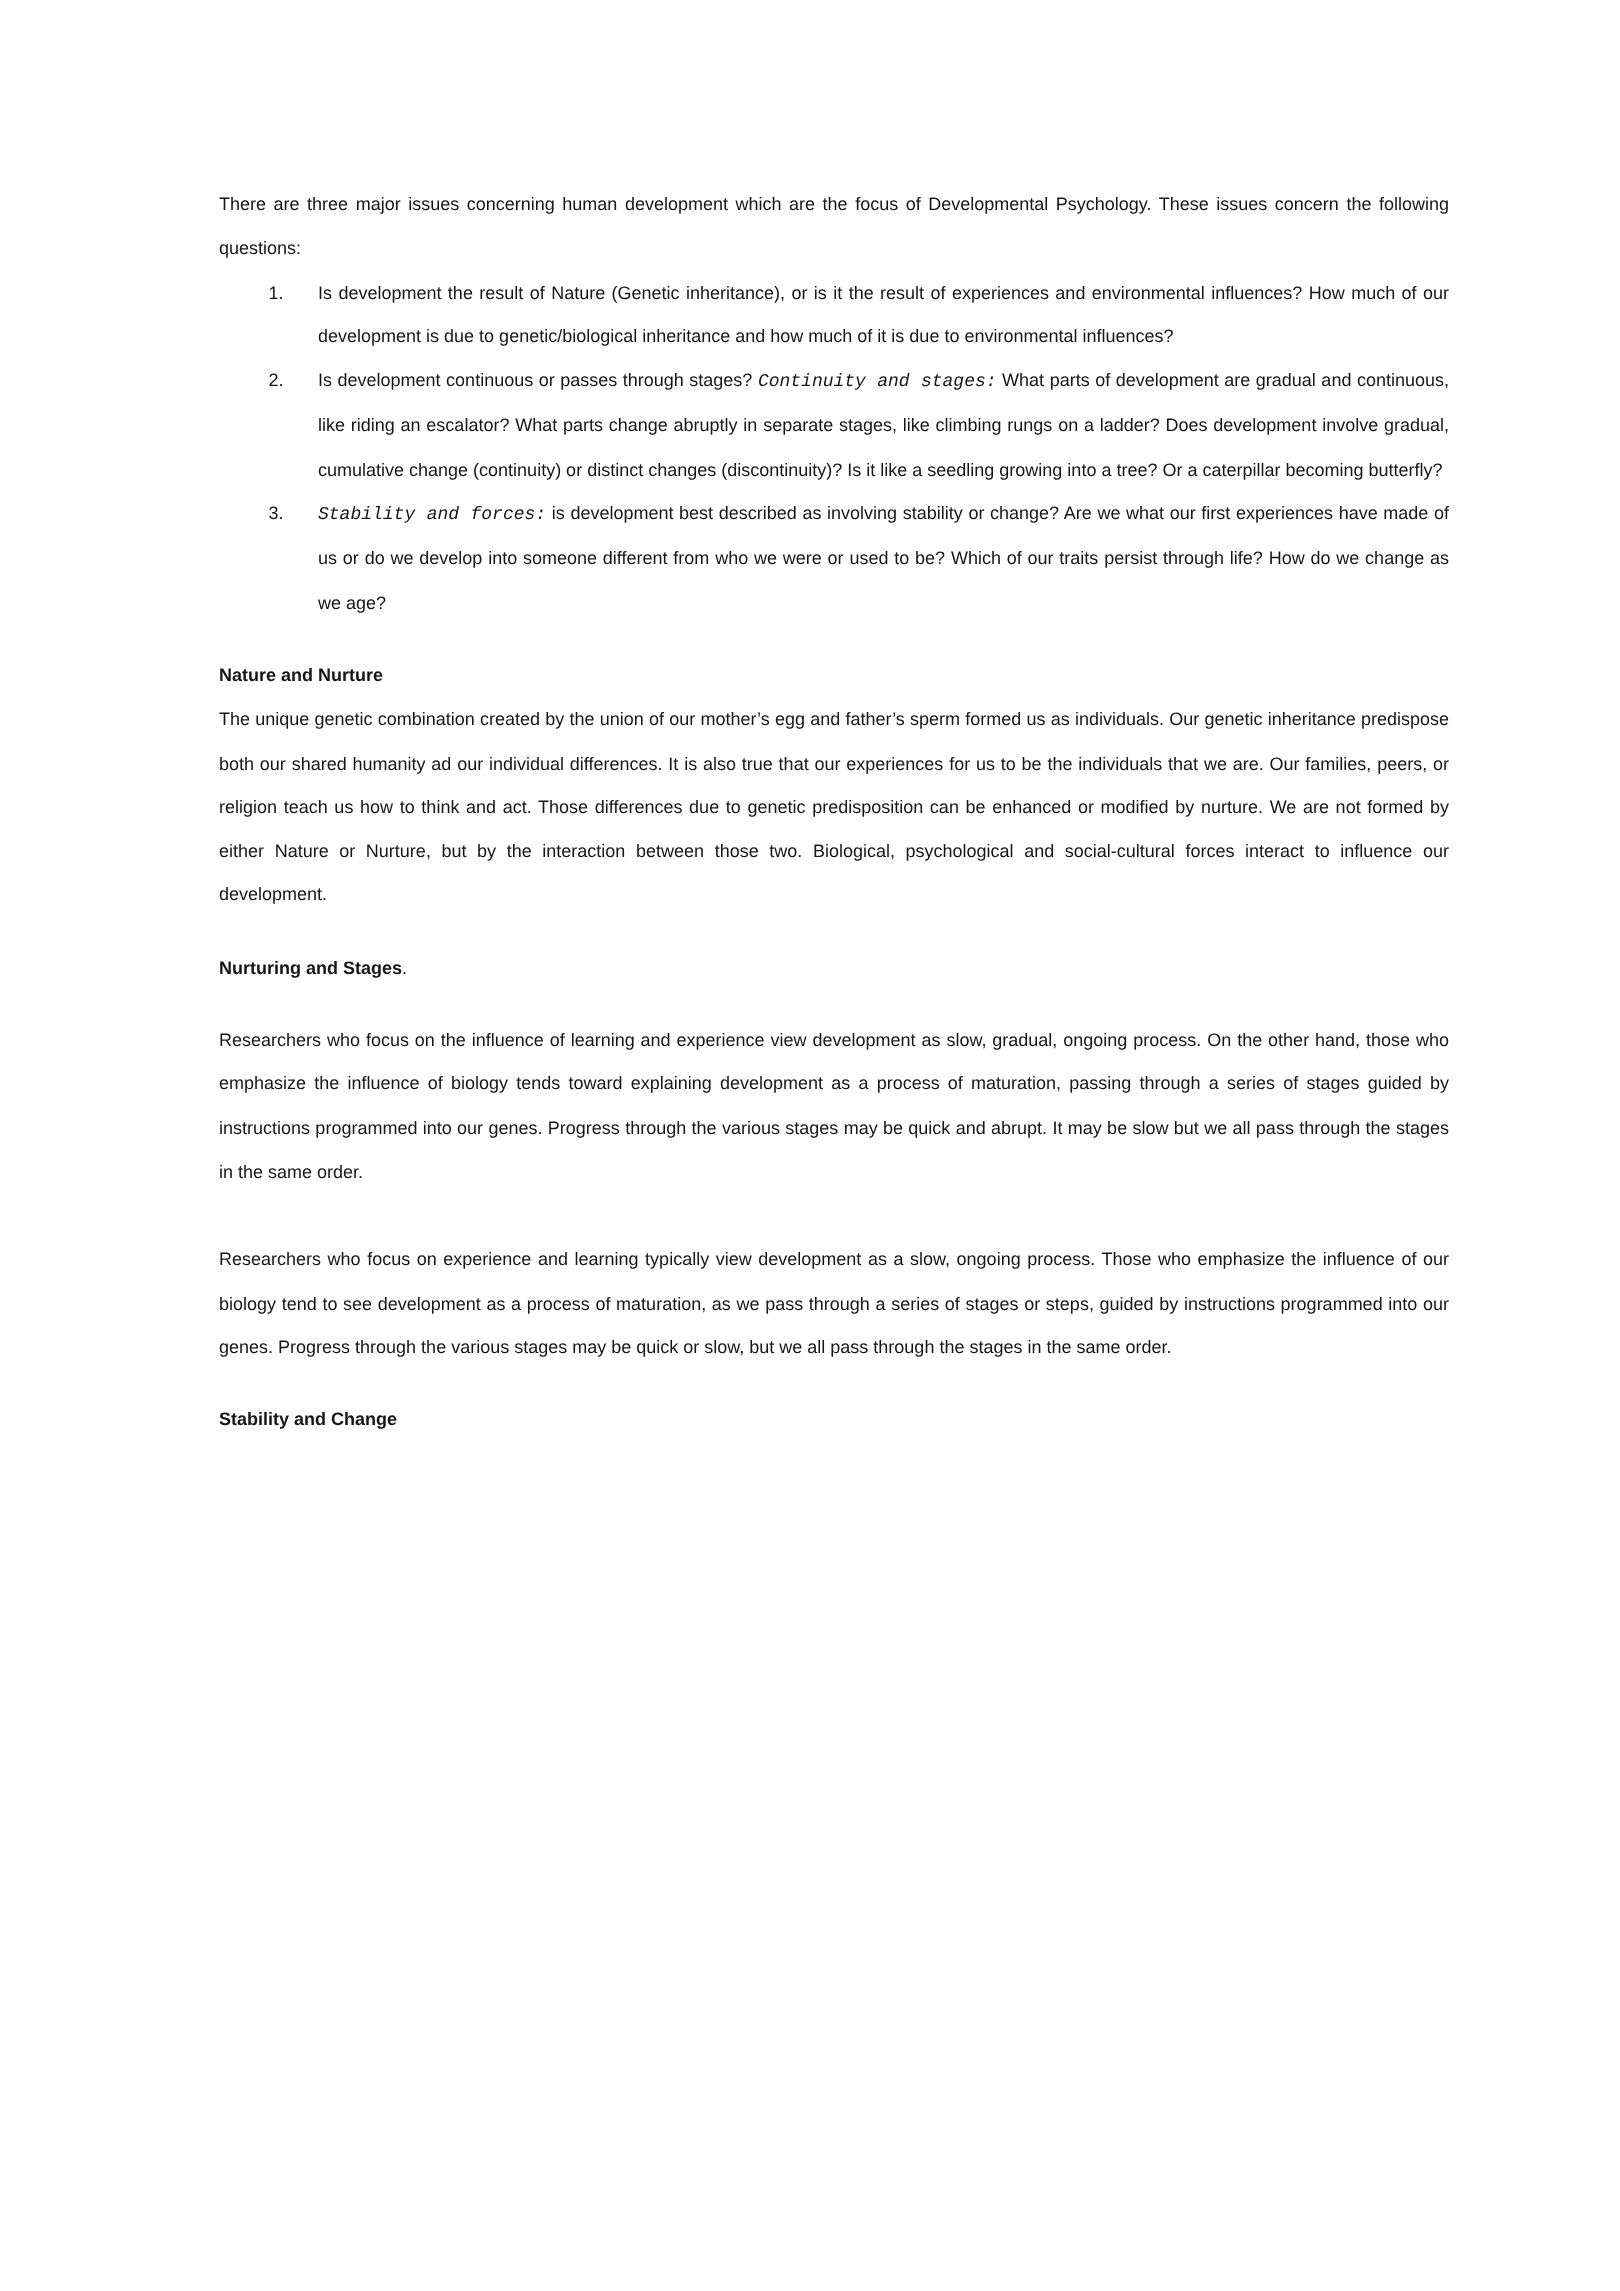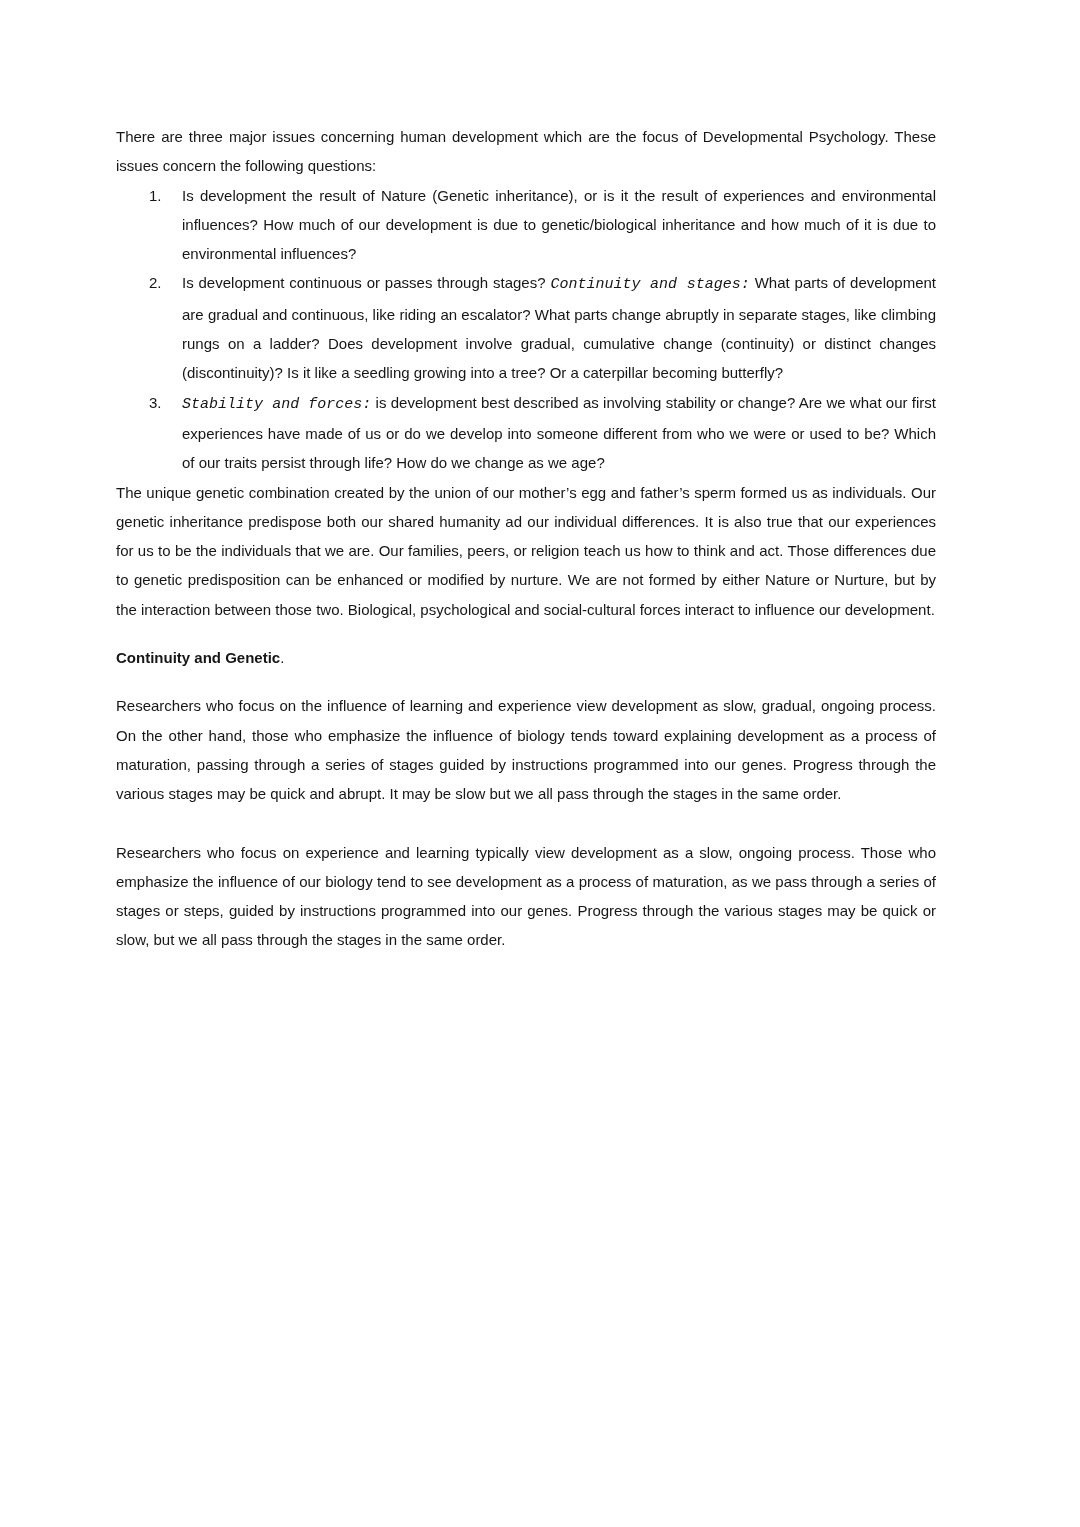--- a/index.html
+++ b/index.html
@@ -8,24 +8,24 @@
     width: 1080px;
     height: 1527px;
     background: #ffffff;
     color: #161616;
     font-family: "Liberation Sans", sans-serif;
     position: relative;
     overflow: hidden;
   }
   .page {
     position: absolute;
-    left: 116px;
+    left: 146px;
     top: 122px;
     width: 820px;
-    font-size: 15px;
+    font-size: 12px;
     line-height: 29.3px;
     text-align: justify;
   }
   .para { margin: 0; }
   .qlist { margin: 0; padding: 0; list-style: none; }
   .qitem { display: flex; margin-left: 33px; }
   .qnum { flex: 0 0 33px; text-align: left; }
   .qbody { flex: 1; text-align: justify; }
   .italic { font-style: italic; font-family: Liberation Mono, monospace; }
   .heading {
@@ -59,23 +59,27 @@
     </li>
     <li class="qitem">
       <span class="qnum">3.</span>
       <div class="qbody">
         <span class="italic">Stability and forces:</span><span> is development best described as involving stability or change? Are we what our first experiences have made of us or do we develop into someone different from who we were or used to be? Which of our traits persist through life? How do we change as we age?</span>
       </div>
     </li>
   </ol>
 
   <div>
+    <p class="heading"><span>Nature and Nurture</span><span class="suffix"></span></p>
     <p class="para">The unique genetic combination created by the union of our mother’s egg and father’s sperm formed us as individuals. Our genetic inheritance predispose both our shared humanity ad our individual differences.  It is also true that our experiences for us to be the individuals that we are. Our families, peers, or religion teach us how to think and act. Those differences due to genetic predisposition can be enhanced or modified by nurture. We are not formed by either Nature or Nurture, but by the interaction between those two. Biological, psychological and social-cultural forces interact to influence our development.</p>
   </div>
 
   <div>
-    <p class="heading hb"><span>Continuity and Genetic</span><span class="suffix">.</span></p>
+    <p class="heading hb"><span>Nurturing and Stages</span><span class="suffix">.</span></p>
     <p class="para">Researchers who focus on the influence of learning and experience view development as slow, gradual, ongoing process. On the other hand, those who emphasize the influence of biology tends toward explaining development as a process of maturation, passing through a series of stages guided by instructions programmed into our genes. Progress through the various stages may be quick and abrupt. It may be slow but we all pass through the stages in the same order.</p>
     <p class="para mt-blank">Researchers who focus on experience and learning typically view development as a slow, ongoing process. Those who emphasize the influence of our biology tend to see development as a process of maturation, as we pass through a series of stages or steps, guided by instructions programmed into our genes. Progress through the various stages may be quick or slow, but we all pass through the stages in the same order.</p>
   </div>
 
+  <div>
+    <p class="heading"><span>Stability and Change</span><span class="suffix"></span></p>
+  </div>
 
 </div>
 
 </body></html>

